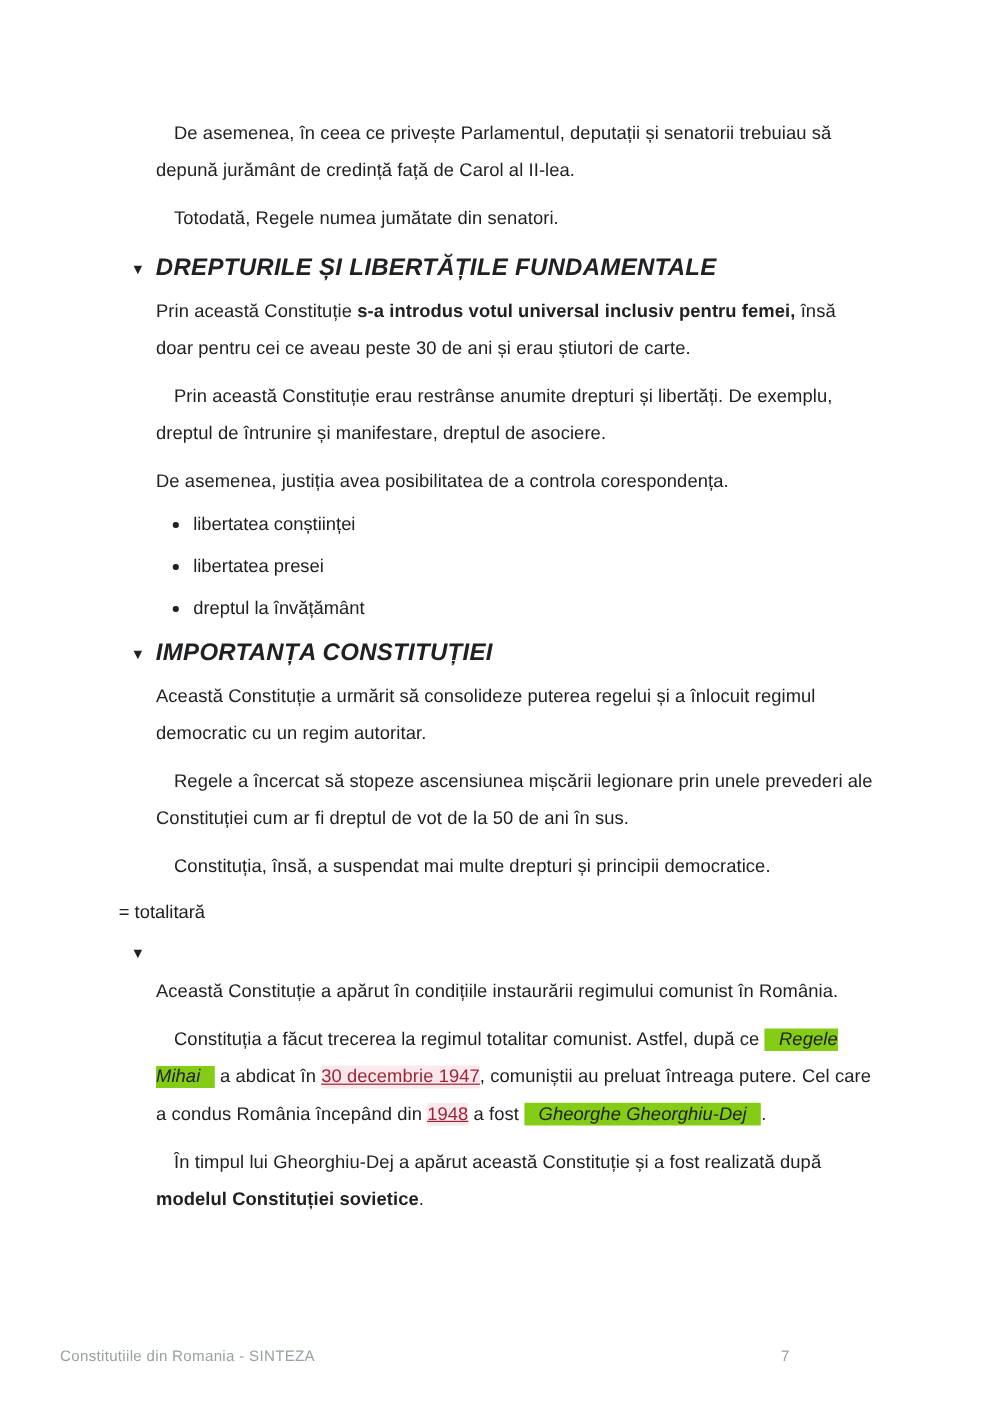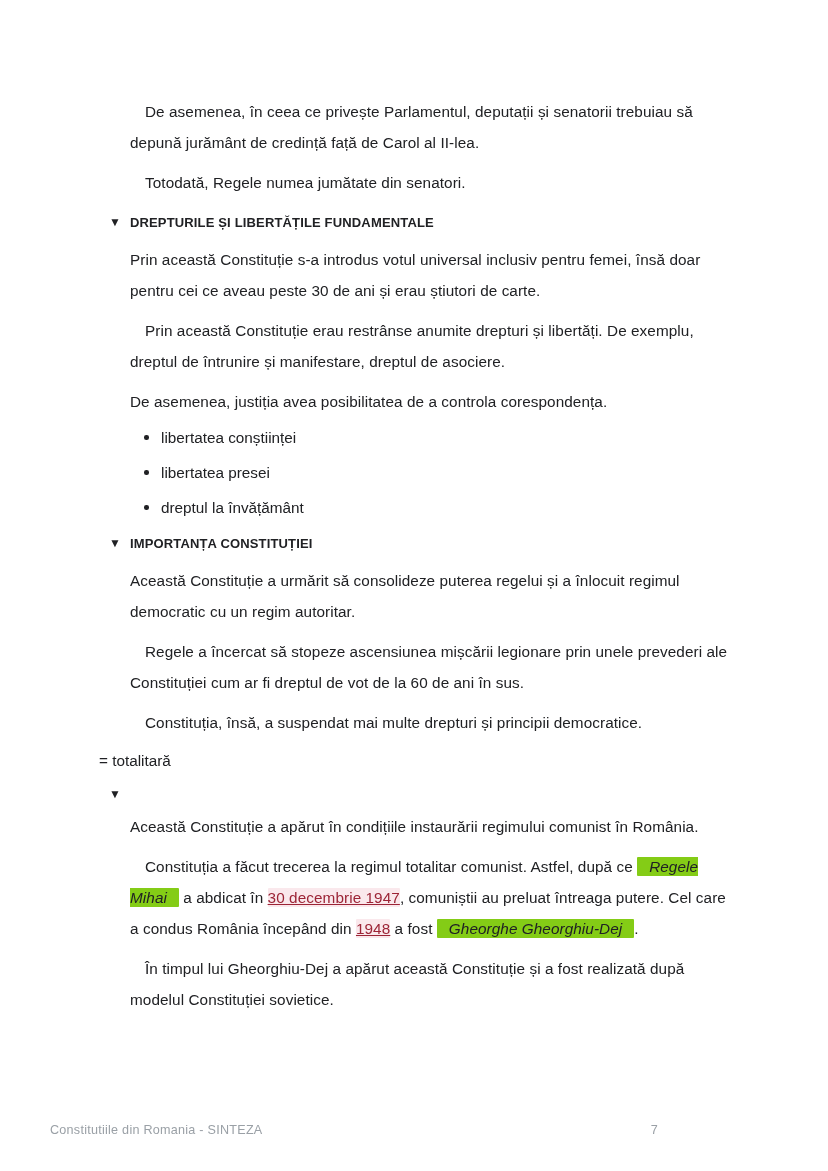--- a/index.html
+++ b/index.html
@@ -45,40 +45,41 @@
   }
   .para.indent {
     padding-left: 31px;
     text-indent: 15px;
   }
   .para.indent-noti {
     padding-left: 31px;
     text-indent: 0;
   }
 
-  b, .b { font-weight: normal; }
+  b, .b { font-weight: bold; }
 
   
   .sec-head {
     display: flex;
     align-items: baseline;
     margin: 14px 0 10px 0;
     padding-left: 10px;
   }
   .sec-head .tri {
     font-size: 12px;
     line-height: 1;
     color: #202124;
     margin-right: 9px;
     flex: 0 0 auto;
     transform: translateY(-1px);
   }
   .sec-head .sec-title {
-    font-size: 13px;
+    font-size: 20px;
     font-weight: bold;
+    font-style: italic;
     letter-spacing: 0.012em;
     color: #202124;
     line-height: 22px;
   }
 
   
   .doc-head {
     margin: 24px 0 10px 0;
     padding-left: 0;
     font-size: 15.6px;
@@ -189,21 +190,21 @@
       <li>dreptul la învățământ</li>
     </ul>
 
     <div class="sec-head">
       <span class="tri">▼</span>
       <span class="sec-title">IMPORTANȚA CONSTITUȚIEI</span>
     </div>
 
     <p class="para indent-noti">Această Constituție a urmărit să consolideze puterea regelui și a înlocuit regimul democratic cu un regim autoritar.</p>
 
-    <p class="para indent">Regele a încercat să stopeze ascensiunea mișcării legionare prin unele prevederi ale Constituției cum ar fi dreptul de vot de la 60 de ani în sus.</p>
+    <p class="para indent">Regele a încercat să stopeze ascensiunea mișcării legionare prin unele prevederi ale Constituției cum ar fi dreptul de vot de la 50 de ani în sus.</p>
 
     <p class="para indent">Constituția, însă, a suspendat mai multe drepturi și principii democratice.</p>
 
 
     <p class="subnote">= totalitară</p>
 
     <div class="sec-head">
       <span class="tri">▼</span>
     </div>
 

